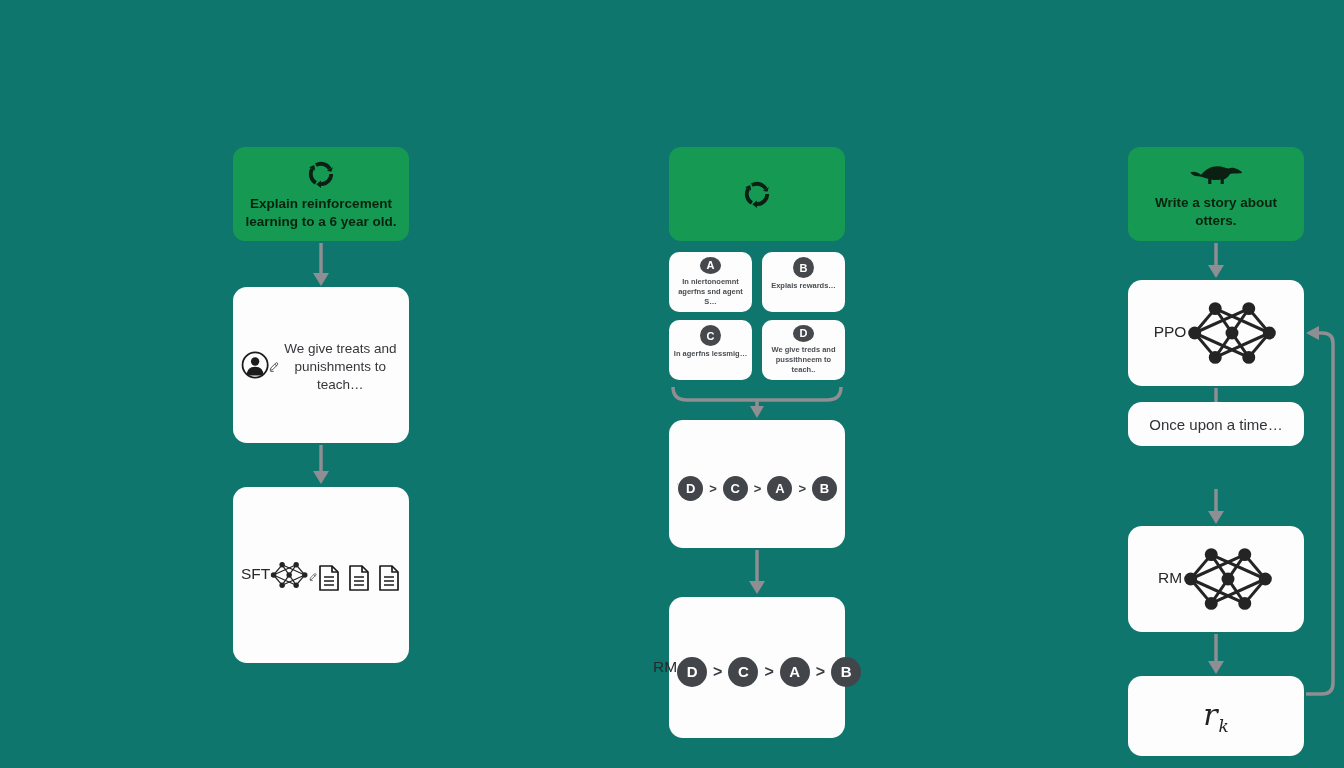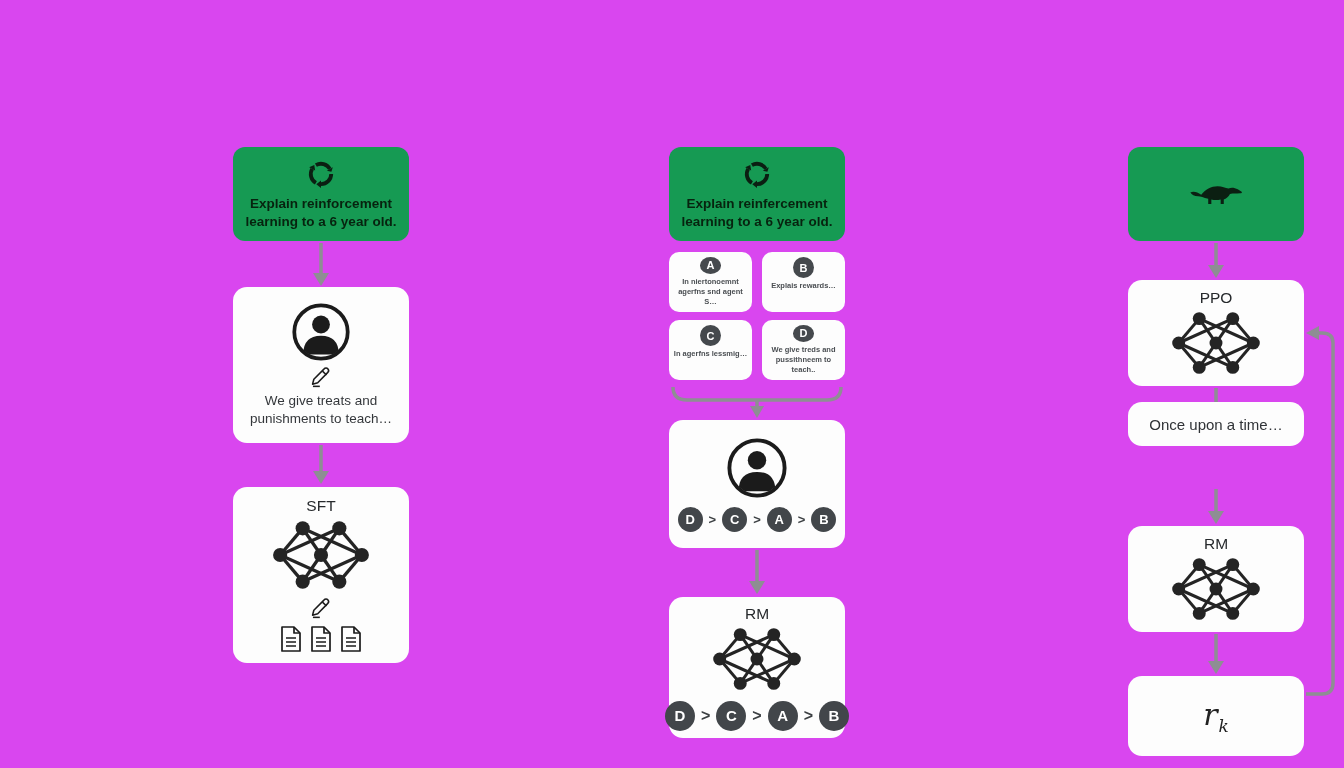--- a/index.html
+++ b/index.html
@@ -1,25 +1,25 @@
 <!DOCTYPE html>
 <html><head>
 <meta charset="utf-8">
 <style>
   html,body{margin:0;padding:0;background:#000;}
-  .canvas{position:relative;width:1344px;height:768px;background:#d946ef;overflow:hidden;
+  .canvas{position:relative;width:1344px;height:768px;background:#0f766e;overflow:hidden;
           font-family:"Liberation Sans",sans-serif;}
   .overlay{position:absolute;left:0;top:0;width:1344px;height:768px;pointer-events:none;}
   .col{position:absolute;top:0;width:176px;height:768px;}
   .gbox{position:absolute;left:0;width:176px;height:94px;background:#169a53;border-radius:12px;
         display:flex;flex-direction:column;align-items:center;justify-content:center;gap:4px;
         padding:6px 10px;box-sizing:border-box;}
   .gtext{margin:0;text-align:center;font-size:13.5px;font-weight:600;line-height:1.3;color:#07230f;}
   .wbox{position:absolute;left:0;width:176px;background:#fdfdfd;border-radius:14px;
-        display:flex;flex-direction:column;align-items:center;justify-content:center;
+        display:flex;flex-direction:row;align-items:center;justify-content:center;
         box-sizing:border-box;padding:8px;}
   .btext{margin:4px 0 0 0;text-align:center;font-size:13.5px;font-weight:500;line-height:1.35;color:#34373b;}
   .mlabel{margin:0 0 2px 0;font-size:15.5px;font-weight:500;color:#26292c;text-align:center;}
   .icon{display:inline-flex;align-items:center;justify-content:center;}
   .icon svg{display:block;}
   .cycle{width:34px;height:34px;}
   .otter{width:56px;height:32px;}
   .user-lg{width:60px;height:60px;}
   .user-md{width:62px;height:62px;}
   .pencil-sm{width:22px;height:22px;margin-top:4px;}
@@ -182,21 +182,20 @@
               <path d="M14,30.4 A12,12 0 0 1 9.6,14"></path>
               <path d="M32,20 A12,12 0 0 1 20,32"></path>
             </g>
             <g fill="#0b1f12">
               <polygon points="33.9,12 26.9,16.2 32.2,17.3"></polygon>
               <polygon points="6.1,12 13.1,16 12.1,9.5"></polygon>
               <polygon points="20,36.5 20,27.5 14.5,32"></polygon>
             </g>
           </svg>
         </span>
-      <p class="gtext">Explain reinfercement learning to a 6 year old.</p>
     </div>
 
     <div class="card" style="left:0;top:252px">
       <span class="badge">A</span>
       <p class="ctext">In niertonoemnt agerfns snd agent S…</p>
     </div>
     <div class="card" style="left:93px;top:252px">
       <span class="badge">B</span>
       <p class="ctext">Explais rewards…</p>
     </div>
@@ -270,20 +269,21 @@
     </div>
   </section>
 
   <section class="col" style="left:1128px">
     <div class="gbox" style="top:147px">
       <span class="icon otter">
           <svg viewBox="0 0 72 40" width="100%" height="100%">
             <path fill="#0b1f12" d="M3,18 C8,16 12,18 17,21 C22,14 30,10 38,10 C44,10 48,12 52,13 C56,11 60,12 64,14 L69,17 C70,18 69,19 67,19 C62,20 58,19 54,20 C52,24 49,26 46,27 L46,33 L42,33 L42,27 C38,28 34,28 30,27 L30,33 L26,33 L26,26 C20,25 16,23 13,23 C8,23 5,21 3,18 Z"></path>
           </svg>
         </span>
+      <p class="gtext">Write a story about otters.</p>
     </div>
     <div class="wbox" style="top:280px;height:106px">
       <p class="mlabel">PPO</p>
       <span class="icon net-sm">
           <svg viewBox="0 0 120 84" width="100%" height="100%">
             <line x1="38" y1="10" x2="11" y2="42" stroke="#242424" stroke-width="4"></line>
             <line x1="38" y1="10" x2="60" y2="42" stroke="#242424" stroke-width="4"></line>
             <line x1="38" y1="10" x2="109" y2="42" stroke="#242424" stroke-width="4"></line>
             <line x1="82" y1="10" x2="11" y2="42" stroke="#242424" stroke-width="4"></line>
             <line x1="82" y1="10" x2="60" y2="42" stroke="#242424" stroke-width="4"></line>

